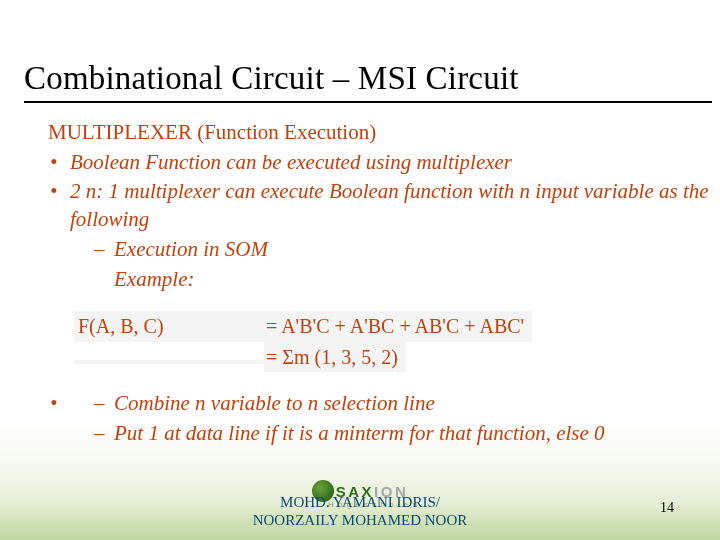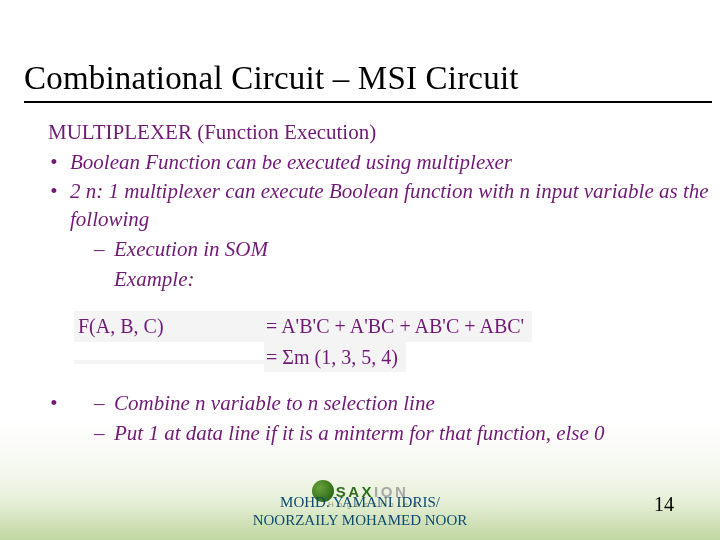--- a/index.html
+++ b/index.html
@@ -39,21 +39,21 @@
     color: #000;
     border-bottom: 2.5px solid #000;
     padding-bottom: 4px;
     margin-bottom: 16px;
     letter-spacing: 0.2px;
   }
   .content {
     font-size: 21px;
     line-height: 1.32;
     padding-left: 24px;
-    color: #701a75;
+    color: #c2410c;
   }
   .subhead { margin-bottom: 2px; }
   ul.top { list-style: none; padding-left: 0; font-style: italic; }
   ul.top > li { position: relative; padding-left: 22px; margin-bottom: 2px; }
   ul.top > li::before {
     content: "•";
     position: absolute;
     left: 2px;
     top: 0;
     font-size: 21px;
@@ -126,21 +126,21 @@
     font-size: 15px;
     color: #0c4a6e;
     line-height: 1.25;
     margin-top: -18px;
     position: relative;
   }
   .pagenum {
     position: absolute;
     right: 46px;
     bottom: 24px;
-    font-size: 20px;
+    font-size: 14px;
     color: #000;
     z-index: 3;
   }
 </style>
 </head>
 <body>
 
 <div class="bg-block"></div>
 
 <div class="slide">
@@ -167,21 +167,21 @@
       </li>
     </ul>
 
     <div class="eqwrap">
       <div class="eqrow">
         <span class="eq-lhs">F(A, B, C)</span>
         <span class="eq-rhs">= A'B'C + A'BC + AB'C + ABC'</span>
       </div>
       <div class="eqrow">
         <span class="eq-lhs"></span>
-        <span class="eq-rhs">= Σm (1, 3, 5, 4)</span>
+        <span class="eq-rhs">= Σm (1, 3, 5, 2)</span>
       </div>
     </div>
 
     <ul class="top" style="margin-top:4px;">
       <li style="list-style:none;padding-left:22px;">
         <ul class="sub" style="padding-left:24px;margin-top:0;">
           <li class="dash">
             <span>Combine n variable to n selection line</span>
           </li>
           <li class="dash">

